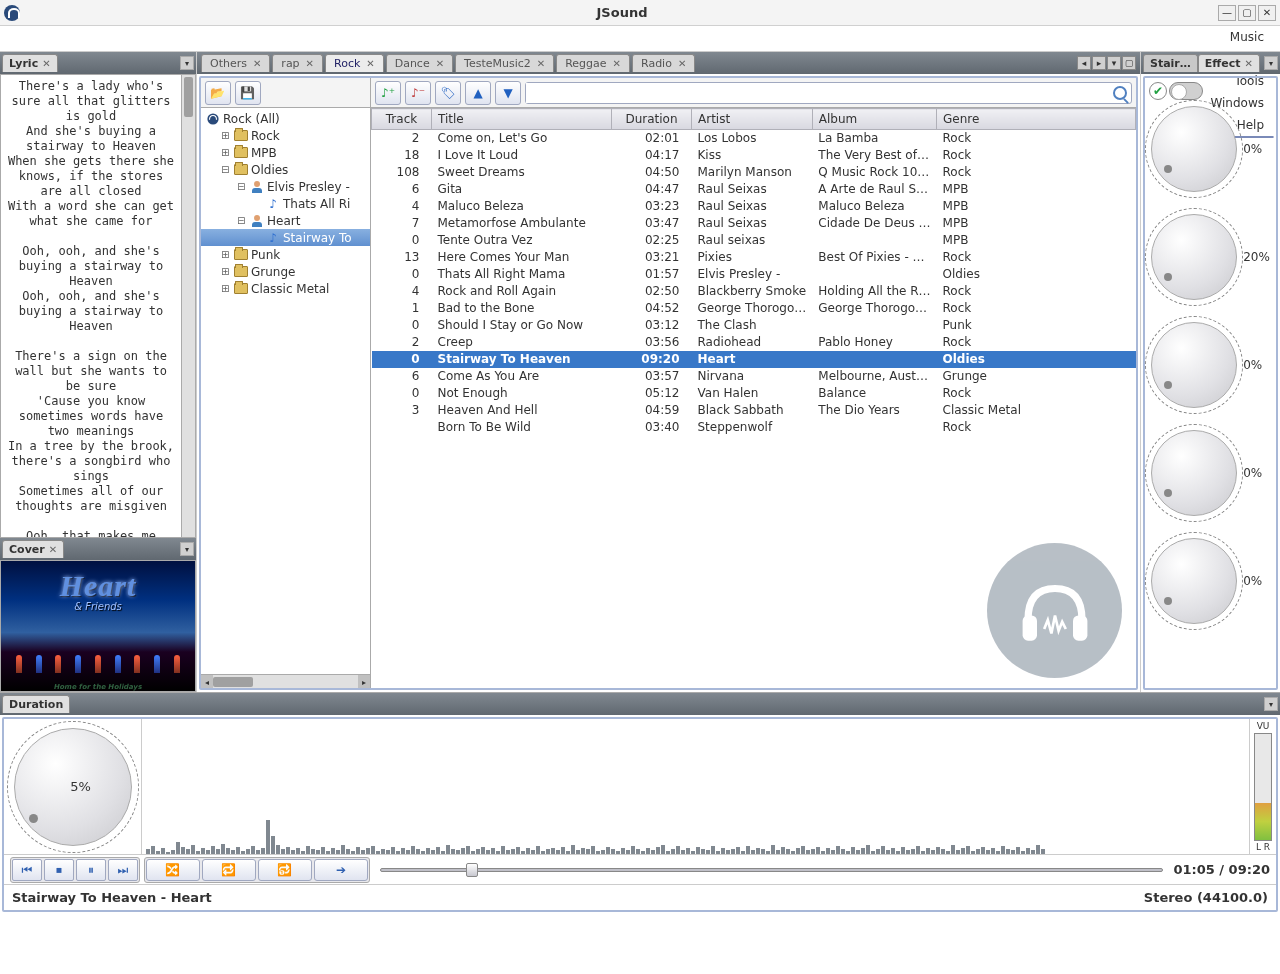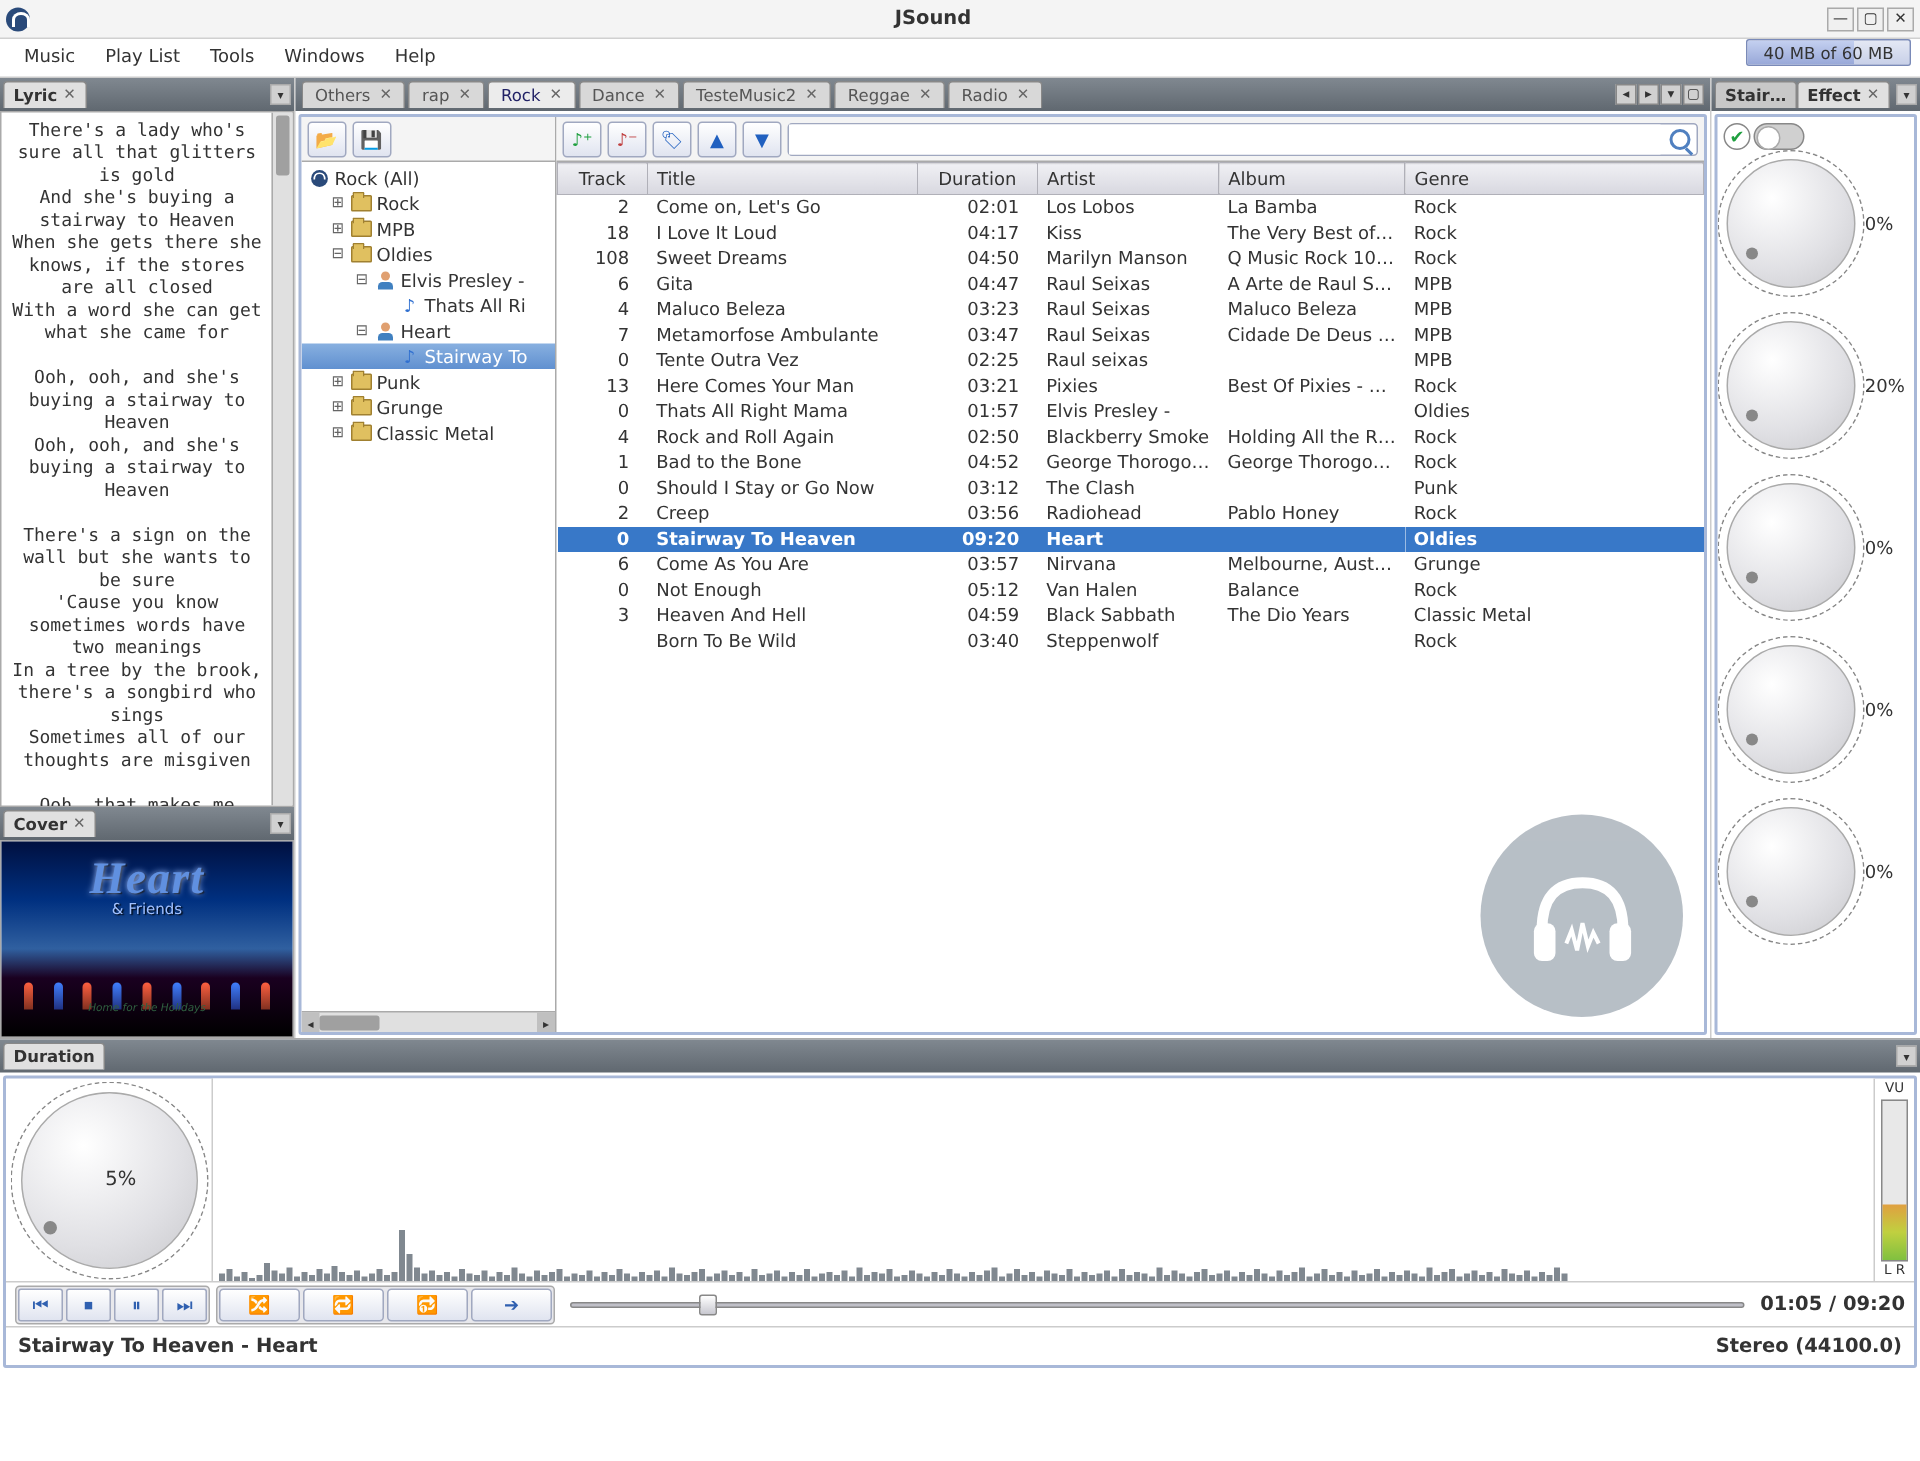--- a/index.html
+++ b/index.html
@@ -7,21 +7,21 @@
 
 
 .titlebar { height: 26px; background: #f4f4f4; border-bottom: 1px solid #d0d0d0; display: flex; align-items: center; padding: 0 4px; }
 .titlebar .app-icon { width: 16px; height: 16px; background: #2a4a7a; border-radius: 50%; margin-right: 6px; position: relative; }
 .titlebar .app-icon::after { content: ''; position: absolute; top: 3px; left: 4px; width: 8px; height: 8px; border: 2px solid #fff; border-radius: 50% 50% 0 0; border-bottom: none; }
 .titlebar .title { flex: 1; text-align: center; font-size: 13px; font-weight: bold; }
 .titlebar .winbtns { display: flex; gap: 2px; }
 .titlebar .winbtn { width: 18px; height: 16px; border: 1px solid #aaa; background: #f0f0f0; display: flex; align-items: center; justify-content: center; font-size: 10px; cursor: pointer; }
 
 
-.menubar { height: 26px; background: #fff; border-bottom: 1px solid #ccc; display: flex; align-items: flex-start; padding: 0 6px; }
+.menubar { height: 26px; background: #fff; border-bottom: 1px solid #ccc; display: flex; align-items: flex-end; padding: 0 6px; flex-direction: column; }
 .menubar .menu-item { padding: 4px 10px; cursor: pointer; }
 .menubar .spacer { flex: 1; }
 .mem-bar { width: 110px; height: 18px; border: 1px solid #7a8ab8; border-radius: 2px; background: linear-gradient(#e4e8f4, #c8d0e8); position: relative; overflow: hidden; padding-left: 15px; }
 .mem-fill { position: absolute; left: 0; top: 0; bottom: 0; width: 66%; background: linear-gradient(#c4d0f0, #98a8d8); }
 .mem-text { position: absolute; inset: 0; display: flex; align-items: center; justify-content: center; font-size: 11px; }
 
 
 .main-area { display: flex; height: 640px; }
 .left-col { width: 197px; display: flex; flex-direction: column; border-right: 1px solid #ccc; }
 .mid-col { flex: 1; display: flex; flex-direction: column; }
@@ -36,25 +36,25 @@
 
 .lyric-panel { flex: 1; display: flex; overflow: hidden; border: 1px solid #aaa; }
 .lyric-text { flex: 1; padding: 4px; font-family: "DejaVu Sans Mono", monospace; font-size: 12px; text-align: center; overflow-y: auto; white-space: pre-wrap; line-height: 1.25; }
 .vscroll { width: 14px; background: #e0e0e0; border-left: 1px solid #aaa; position: relative; }
 .vscroll-thumb { position: absolute; top: 2px; left: 2px; right: 2px; height: 40px; background: #a0a0a0; border-radius: 2px; }
 
 
 .cover-panel { border: 1px solid #aaa; }
 .cover-img { height: 130px; background: linear-gradient(180deg, #001040 0%, #003080 30%, #3060a0 55%, #1a0020 70%, #000 100%); position: relative; display: flex; flex-direction: column; align-items: center; justify-content: flex-start; }
 .cover-logo { font-family: cursive, serif; font-size: 30px; font-style: italic; font-weight: bold; color: #6090e0; text-shadow: 0 0 4px #a0c0ff, 1px 1px 1px #000; margin-top: 8px; letter-spacing: 1px; }
-.cover-sub { font-size: 10px; color: #a0c0ff; margin-top: -2px; text-shadow: 1px 1px 1px #000; }
+.cover-sub { font-size: 10px; color: #a0c0ff; font-style: italic; margin-top: -2px; text-shadow: 1px 1px 1px #000; }
 .cover-stage { position: absolute; bottom: 18px; left: 0; right: 0; height: 30px; display: flex; justify-content: space-around; align-items: flex-end; padding: 0 8px; }
 .cover-light { width: 6px; height: 18px; background: radial-gradient(circle at top, #ff6040, #803020); border-radius: 3px 3px 0 0; }
 .cover-light.b { background: radial-gradient(circle at top, #4080ff, #203080); }
-.cover-caption { position:absolute; bottom:15px; font-size:7px; color:#306040; font-style:italic; }
+.cover-caption { position:absolute; bottom:0; font-size:7px; color:#306040; font-style:italic;font-weight:bold; }
 
 
 .doc-tabs { height: 22px; background: linear-gradient(#808890, #606870); display: flex; align-items: center; gap: 2px; padding: 0 4px; }
 .doc-tab { background: #d8d8d8; border: 1px solid #888; border-bottom: none; border-radius: 3px 3px 0 0; padding: 2px 8px; font-size: 11px; display: flex; align-items: center; gap: 6px; color: #555; cursor: pointer; height: 18px; }
 .doc-tab.active { background: #ececec; color: #226; }
 .doc-tab .x { font-size: 10px; color: #666; }
 .doc-tabs .navset { margin-left: auto; display: flex; gap: 1px; }
 .doc-tabs .navset .navbtn { width: 14px; height: 14px; background: #d0d0d0; border: 1px solid #888; font-size: 9px; display: flex; align-items: center; justify-content: center; }
 
 .mid-body { flex: 1; display: flex; border: 2px solid #a8b8d8; margin: 2px; border-radius: 2px; overflow: hidden; }

